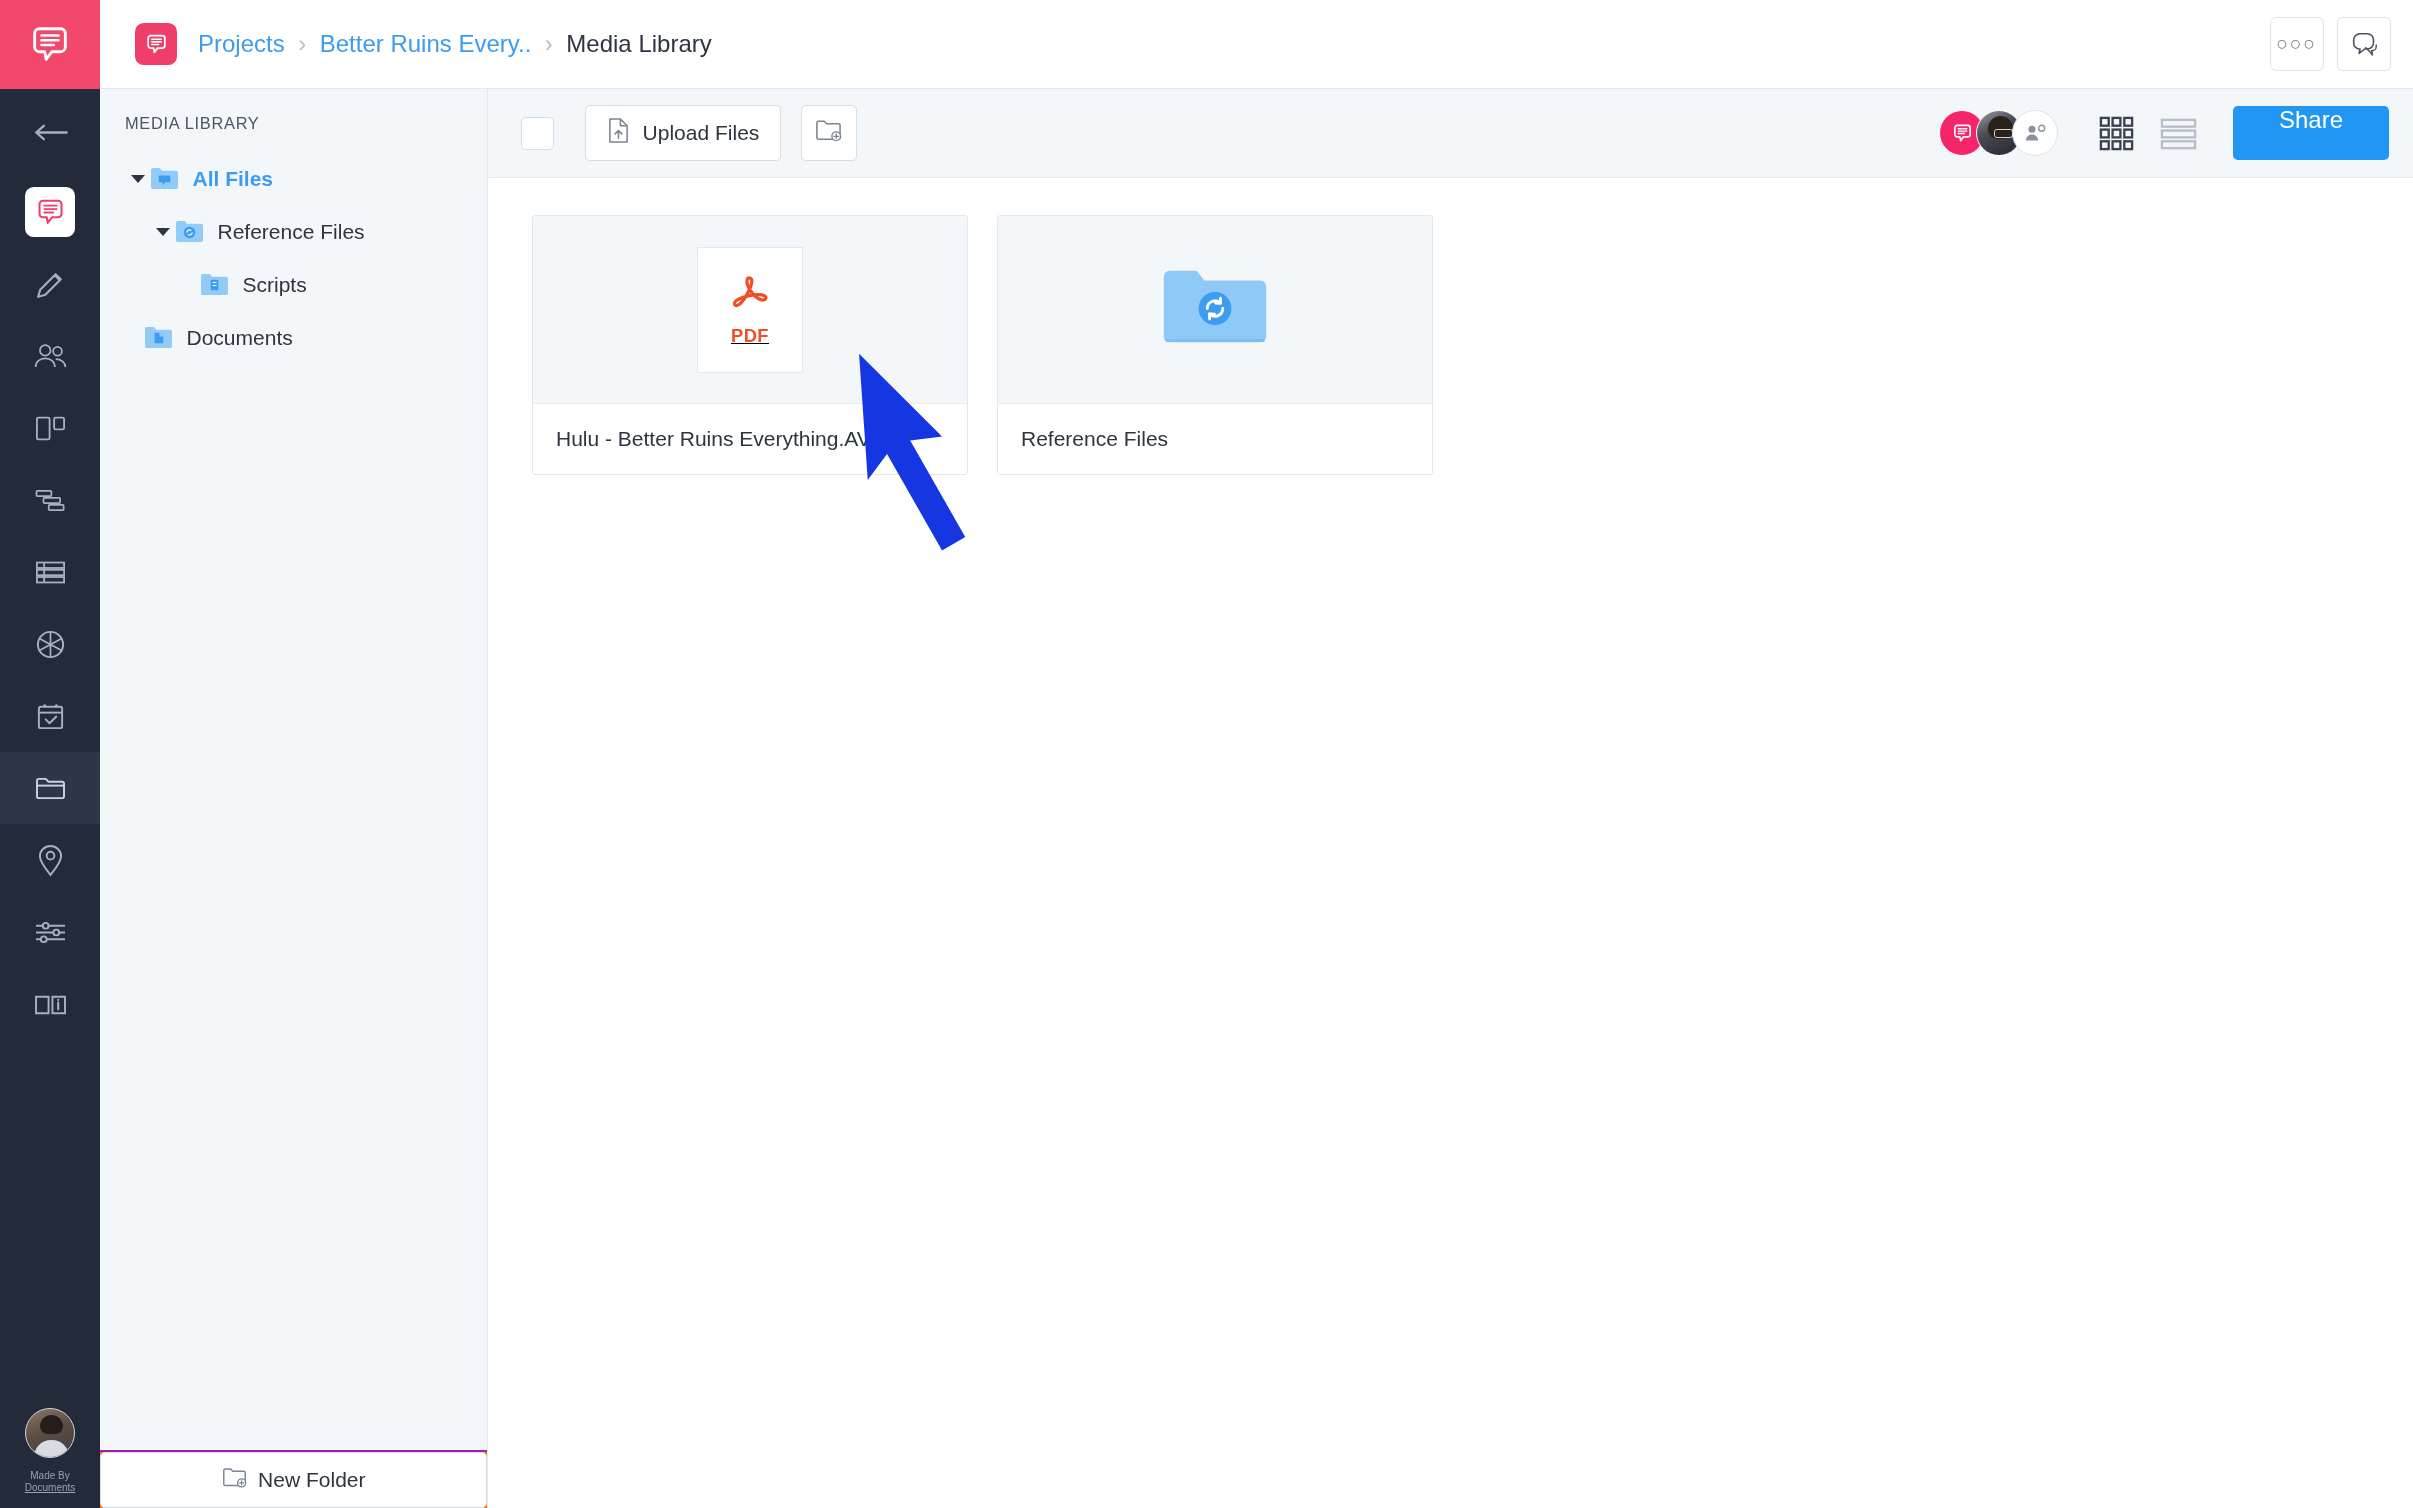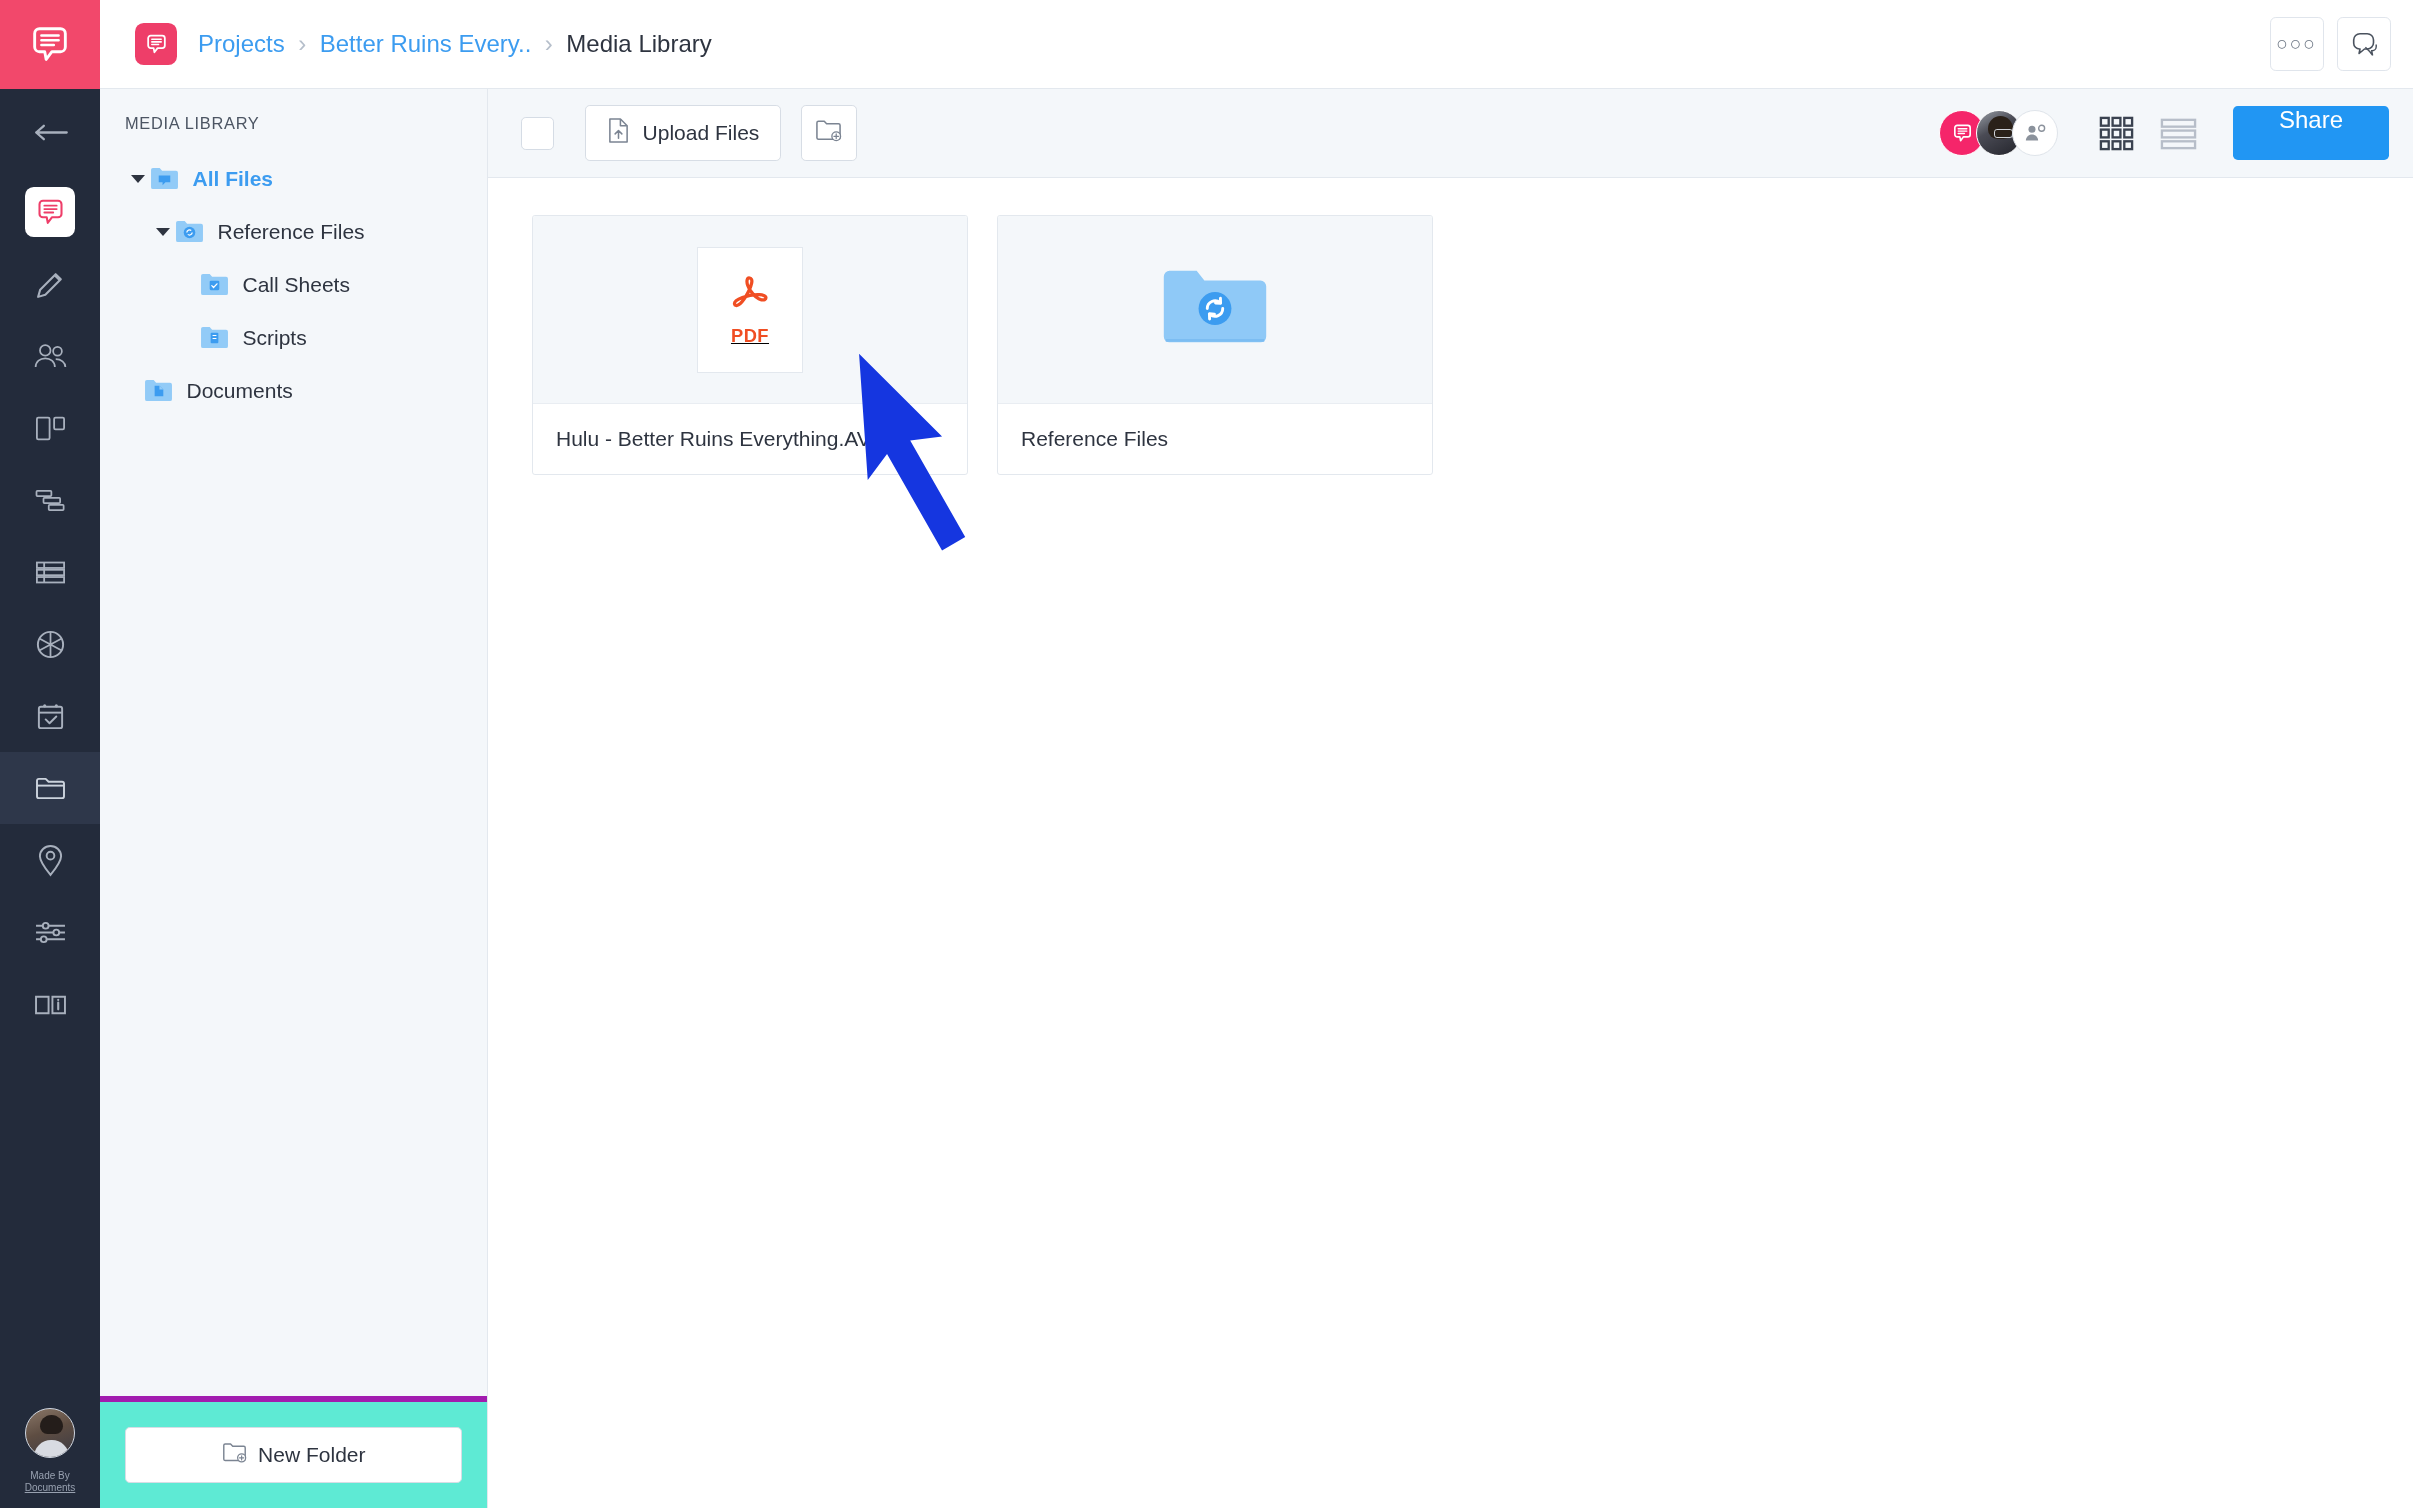--- a/index.html
+++ b/index.html
@@ -114,22 +114,22 @@
   }
   .caret i {
     display: block; width: 0; height: 0;
     border-left: 7.7px solid transparent; border-right: 7.7px solid transparent;
     border-top: 8.7px solid #2e3440;
   }
   .tree-icon { width: 29px; height: 25px; flex: 0 0 29px; margin-right: 13.5px; }
   .tree-label { font-size: 21px; color: #2e3440; white-space: nowrap; }
   .tree-label.sel { color: #3c9cf0; font-weight: bold; }
   .tree-foot {
-    flex: 0 0 auto; border-top: 6px solid #a21caf; padding: 25px;
-    background: #5eead4;
+    flex: 0 0 auto; border-top: 2px solid #a21caf; 
+    background: #f97316;
   }
   .newfolder-btn {
     width: 100%; height: 56px; border: 1px solid #d7dde5; border-radius: 4.8px;
     background: #fff; display: flex; align-items: center; justify-content: center;
     gap: 11.6px; font-size: 21px; color: #2e3440; cursor: pointer;
     font-family: "Liberation Sans", sans-serif;
   }
 
   
   .content { flex: 1; display: flex; flex-direction: column; min-width: 0; background: #fff; }
@@ -380,30 +380,20 @@
             <span class="tree-icon">
               <svg width="29" height="25" viewBox="0 0 30 26">
                 <path d="M1 4a2 2 0 0 1 2-2h7l2.5 3H27a2 2 0 0 1 2 2v15a2 2 0 0 1-2 2H3a2 2 0 0 1-2-2z" fill="#92cbf7"></path>
                 <circle cx="15" cy="14" r="6" fill="#3c9cf0"></circle>
                 <path d="M12.2 14a2.8 2.8 0 0 1 4.6-2M17.8 14a2.8 2.8 0 0 1-4.6 2" stroke="#fff" stroke-width="1.3" fill="none"></path>
               </svg>
             </span>
             <span class="tree-label">Reference Files</span>
           </div>
 
-          <div class="tree-row" style="padding-left:100px">
-            <span class="tree-icon">
-              <svg width="29" height="25" viewBox="0 0 30 26">
-                <path d="M1 4a2 2 0 0 1 2-2h7l2.5 3H27a2 2 0 0 1 2 2v15a2 2 0 0 1-2 2H3a2 2 0 0 1-2-2z" fill="#92cbf7"></path>
-                <rect x="10" y="9" width="10" height="10" rx="1.2" fill="#3c9cf0"></rect>
-                <path d="M12.2 14.2l1.8 1.9 3.6-3.8" stroke="#fff" stroke-width="1.3" fill="none" stroke-linecap="round"></path>
-              </svg>
-            </span>
-            <span class="tree-label">Call Sheets</span>
-          </div>
 
           <div class="tree-row" style="padding-left:100px">
             <span class="tree-icon">
               <svg width="29" height="25" viewBox="0 0 30 26">
                 <path d="M1 4a2 2 0 0 1 2-2h7l2.5 3H27a2 2 0 0 1 2 2v15a2 2 0 0 1-2 2H3a2 2 0 0 1-2-2z" fill="#92cbf7"></path>
                 <rect x="11" y="8" width="8" height="11" rx="1" fill="#3c9cf0"></rect>
                 <path d="M13 11h4M13 14h4" stroke="#fff" stroke-width="1.1"></path>
               </svg>
             </span>
             <span class="tree-label">Scripts</span>

